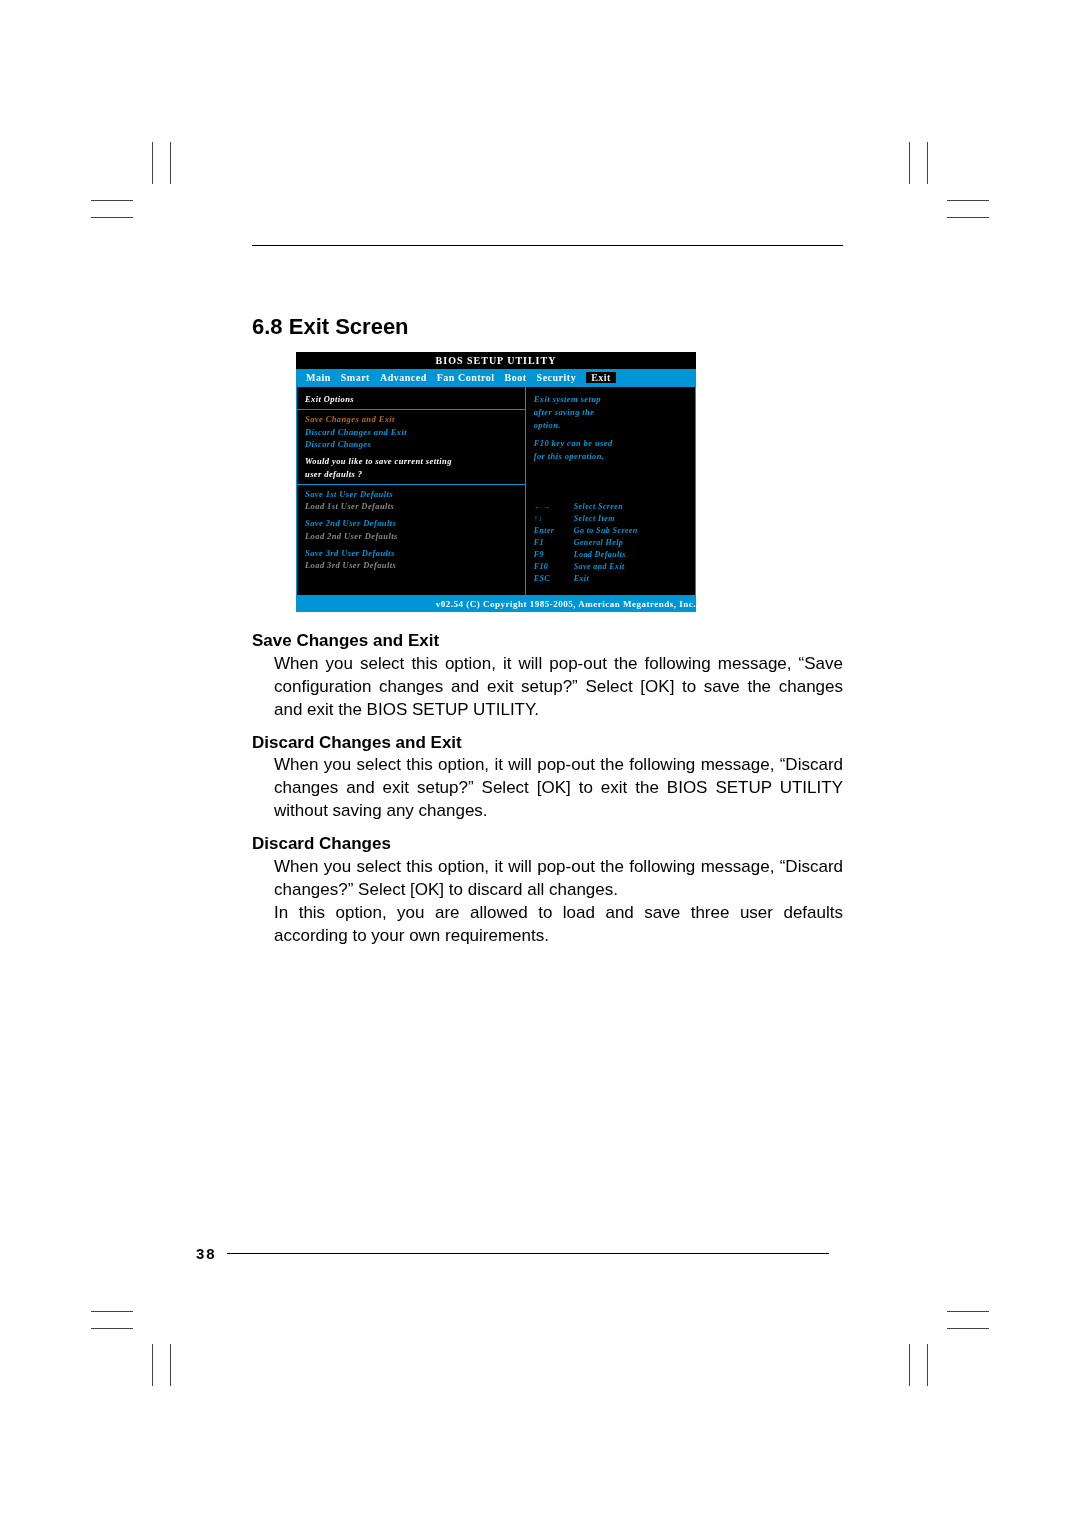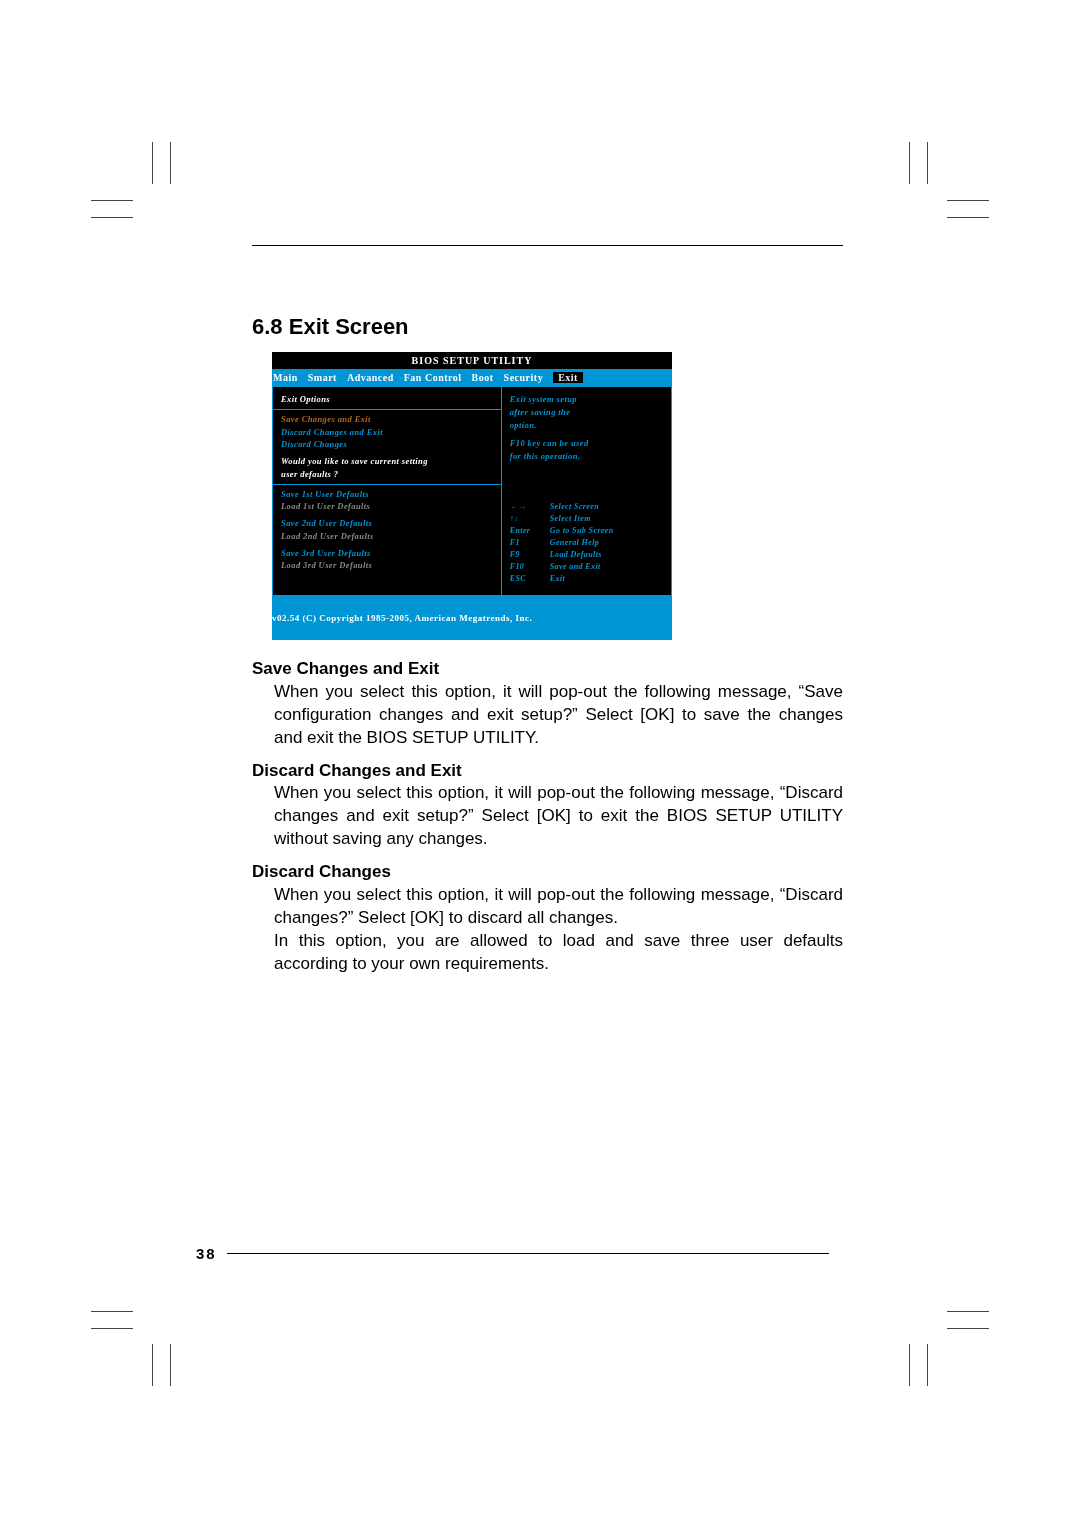--- a/index.html
+++ b/index.html
@@ -32,38 +32,38 @@
     width: 591px;
     border-top: 1px solid #000;
   }
   .section-heading {
     font-weight: bold;
     font-size: 22px;
     margin: 69px 0 12px 0;
   }
   .bios-box {
     width: 400px;
-    margin-left: 20px;
+    margin-left: 44px;
     font-family: "Times New Roman", Times, serif;
   }
   .bios-title {
     background: #000;
     color: #fff;
     text-align: center;
     font-size: 10px;
     font-weight: bold;
     padding: 3px 0;
     letter-spacing: 1px;
   }
   .bios-tabs {
     background: #0096d6;
     color: #fff;
     font-size: 10px;
     font-weight: bold;
-    padding: 3px 1px;
+    padding: 3px 10px;
     display: flex;
     gap: 10px;
     letter-spacing: 0.5px;
   }
   .bios-tabs span { white-space: nowrap; }
   .bios-tabs .active {
     background: #000;
     color: #f0f0f0;
     padding: 0 5px;
   }
@@ -98,24 +98,24 @@
   .bios-left .muted { color: #888; }
   .bios-right .nav-keys {
     margin-top: 38px;
     font-size: 8px;
   }
   .bios-right .nav-keys .row { display:flex; }
   .bios-right .nav-keys .key { width: 40px; }
   .bios-footer {
     background: #0096d6;
     color: #fff;
-    text-align: left;
+    text-align: right;
     font-size: 9px;
     font-weight: bold;
-    padding: 17px 0;
+    padding: 3px 0;
     letter-spacing: 0.5px;
   }
 
   .doc-body {
     margin-top: 18px;
     font-size: 17px;
     line-height: 1.35;
   }
   .doc-body .item-title {
     font-weight: bold;

